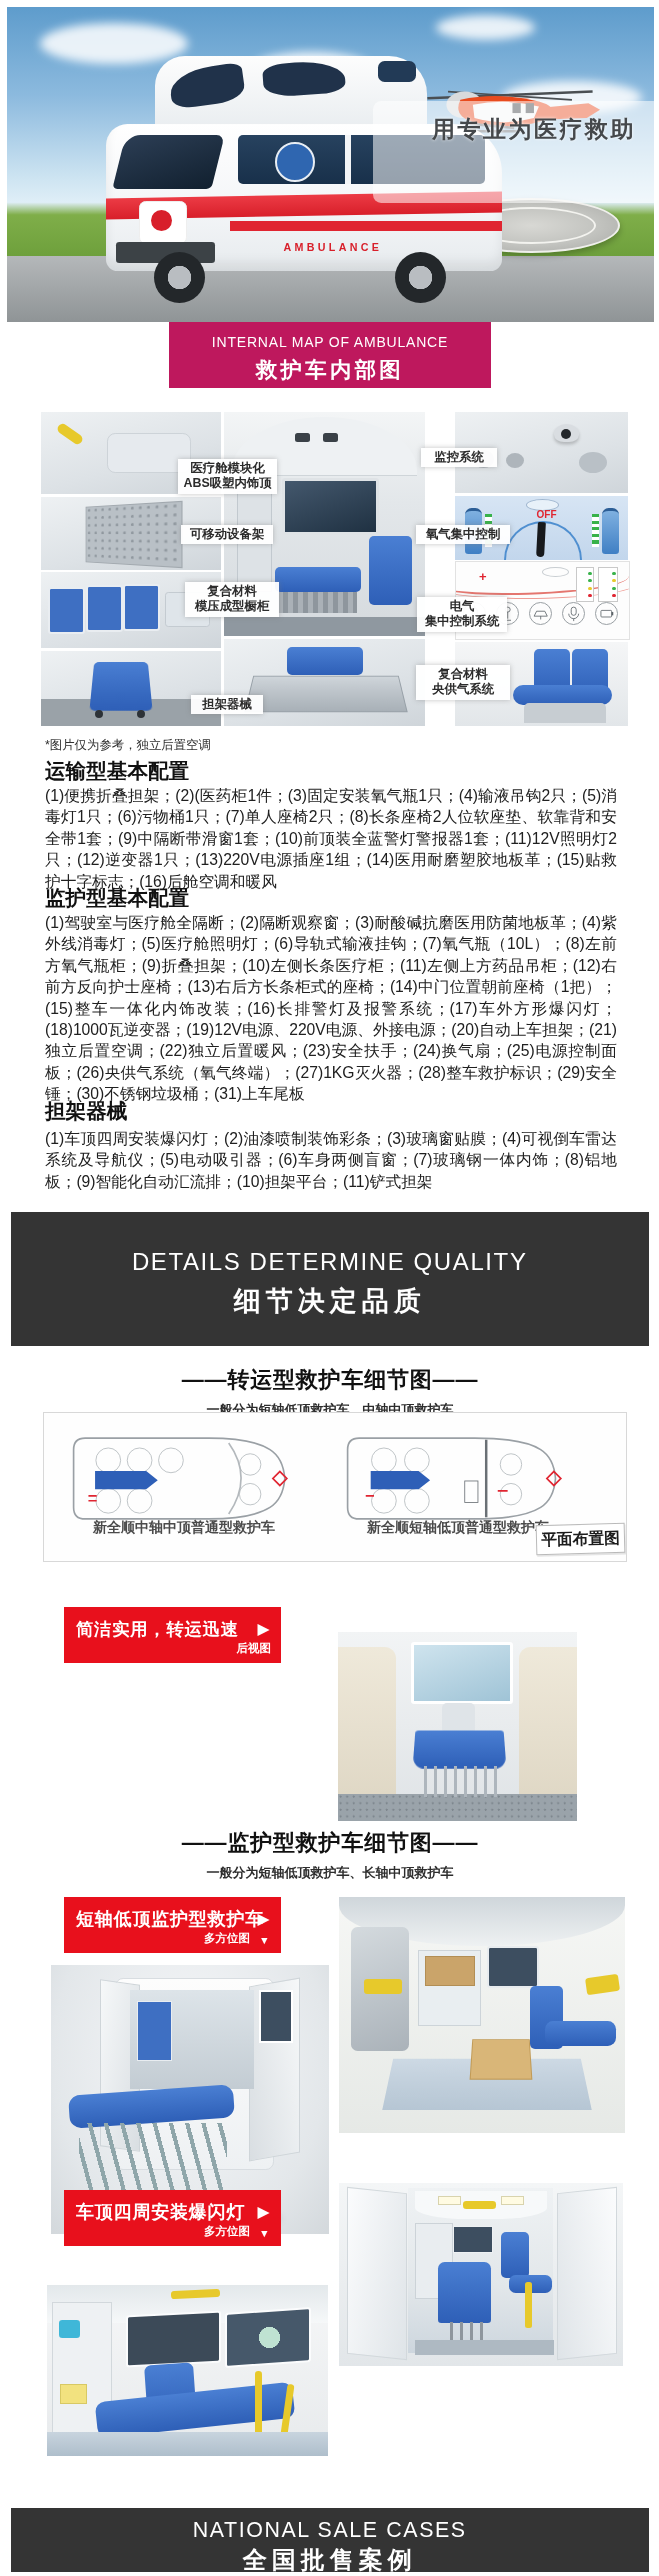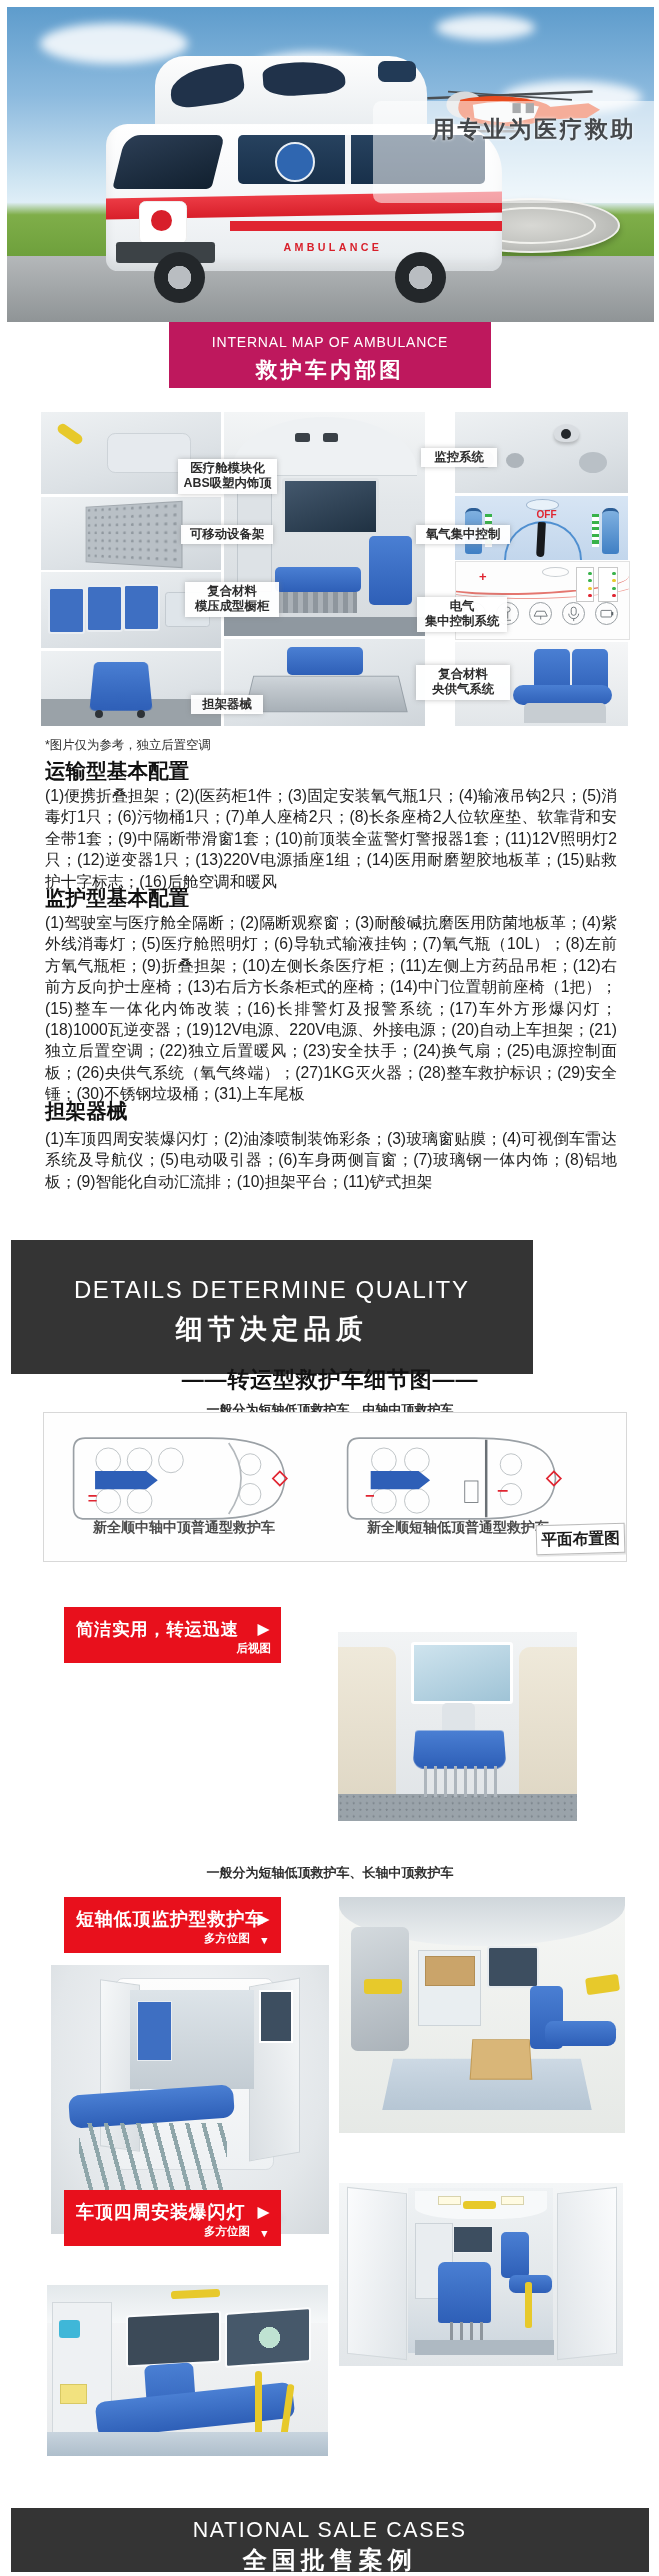--- a/index.html
+++ b/index.html
@@ -238,21 +238,21 @@
   </div>
 
   <div class="abs note" style="left:45px;top:737px;">*图片仅为参考，独立后置空调</div>
   <div class="abs cfg-h" style="left:45px;top:757px;">运输型基本配置</div>
   <div class="abs cfg-p" style="left:45px;top:785px;width:572px;">(1)便携折叠担架；(2)(医药柜1件；(3)固定安装氧气瓶1只；(4)输液吊钩2只；(5)消毒灯1只；(6)污物桶1只；(7)单人座椅2只；(8)长条座椅2人位软座垫、软靠背和安全带1套；(9)中隔断带滑窗1套；(10)前顶装全蓝警灯警报器1套；(11)12V照明灯2只；(12)逆变器1只；(13)220V电源插座1组；(14)医用耐磨塑胶地板革；(15)贴救护十字标志；(16)后舱空调和暖风</div>
   <div class="abs cfg-h" style="left:45px;top:884px;">监护型基本配置</div>
   <div class="abs cfg-p" style="left:45px;top:912px;width:572px;">(1)驾驶室与医疗舱全隔断；(2)隔断观察窗；(3)耐酸碱抗磨医用防菌地板革；(4)紫外线消毒灯；(5)医疗舱照明灯；(6)导轨式输液挂钩；(7)氧气瓶（10L）；(8)左前方氧气瓶柜；(9)折叠担架；(10)左侧长条医疗柜；(11)左侧上方药品吊柜；(12)右前方反向护士座椅；(13)右后方长条柜式的座椅；(14)中门位置朝前座椅（1把）；(15)整车一体化内饰改装；(16)长排警灯及报警系统；(17)车外方形爆闪灯；(18)1000瓦逆变器；(19)12V电源、220V电源、外接电源；(20)自动上车担架；(21)独立后置空调；(22)独立后置暖风；(23)安全扶手；(24)换气扇；(25)电源控制面板；(26)央供气系统（氧气终端）；(27)1KG灭火器；(28)整车救护标识；(29)安全锤；(30)不锈钢垃圾桶；(31)上车尾板</div>
   <div class="abs cfg-h" style="left:45px;top:1097px;">担架器械</div>
   <div class="abs cfg-p" style="left:45px;top:1128px;width:572px;">(1)车顶四周安装爆闪灯；(2)油漆喷制装饰彩条；(3)玻璃窗贴膜；(4)可视倒车雷达系统及导航仪；(5)电动吸引器；(6)车身两侧盲窗；(7)玻璃钢一体内饰；(8)铝地板；(9)智能化自动汇流排；(10)担架平台；(11)铲式担架</div>
 
-  <div class="abs blackbanner" style="left:10.7px;top:1212px;width:522px;height:134px;margin-top:28px;">
+  <div class="abs blackbanner" style="left:10.7px;top:1212px;width:638px;height:134px;">
     <div class="abs ben" style="top:36px;width:100%;">DETAILS DETERMINE QUALITY</div>
     <div class="abs bcn" style="top:71px;width:100%;">细节决定品质</div>
   </div>
 
   <div class="abs sec-h" style="top:1365px;">——转运型救护车细节图——</div>
   <div class="abs sec-sub" style="top:1401px;">一般分为短轴低顶救护车、中轴中顶救护车</div>
 
   <div class="abs planbox" style="left:43px;top:1412px;width:582px;height:148px;">
     <svg class="abs" style="left:23px;top:20px;" width="231" height="91" viewBox="0 0 280 110">
       <path d="M22 6 h150 q52 0 74 14 q16 10 18 35 q-2 25 -18 35 q-22 14 -74 14 h-150 q-14 0 -14 -14 v-70 q0 -14 14 -14 z" fill="none" stroke="#9aa0a5" stroke-width="2"></path>
@@ -295,20 +295,21 @@
   <div class="abs photo" style="left:338px;top:1632px;width:239px;height:189px;">
     <div class="abs seatcream" style="left:-13px;top:15px;width:71px;height:174px;"></div>
     <div class="abs seatcream" style="left:181px;top:15px;width:71px;height:174px;"></div>
     <div class="abs" style="left:73px;top:10px;width:96px;height:56px;background:linear-gradient(160deg,#cfe4ee,#9fc3d6);border:3.3px solid #fff;border-radius:3.3px;"></div>
     <div class="abs" style="left:0;top:162px;width:239px;height:27px;background:radial-gradient(circle at 2.5px 2.5px,#7d868d 0.8px,transparent 1.3px) 0 0/6.6px 6.6px,#9aa3aa;"></div>
     <div class="abs" style="left:104px;top:71px;width:33px;height:28px;background:#dfe4e8;border-radius:5px 5px 1.6px 1.6px;"></div>
     <div class="abs bluestuff" style="left:76px;top:97px;width:91px;height:40px;border-radius:3.3px 3.3px 11.5px 11.5px;transform:perspective(198px) rotateX(18deg);"></div>
     <div class="abs" style="left:79px;top:134px;width:82px;height:31px;background:repeating-linear-gradient(90deg,transparent 0 6.6px,#aeb6bd 6.6px 10px);"></div>
   </div>
 
+  <div class="abs sec-h" style="top:1828px;">——监护型救护车细节图——</div>
   <div class="abs sec-sub" style="top:1864px;">一般分为短轴低顶救护车、长轴中顶救护车</div>
 
   <div class="abs redbox" style="left:64px;top:1897px;width:217px;height:56px;">
     <span class="t">短轴低顶监护型救护车</span>
     <span class="arrow">▶</span>
     <span class="s">多方位图</span>
     <span class="down">▼</span>
   </div>
   <div class="abs photo" style="left:339px;top:1897px;width:286px;height:236px;background:linear-gradient(180deg,#f6f7f5,#e6e9e6);">
     <div class="abs" style="left:0;top:0;width:286px;height:49px;background:linear-gradient(180deg,#cfd6db,#eef1f2);border-radius:0 0 60% 60%/0 0 100% 100%;"></div>

